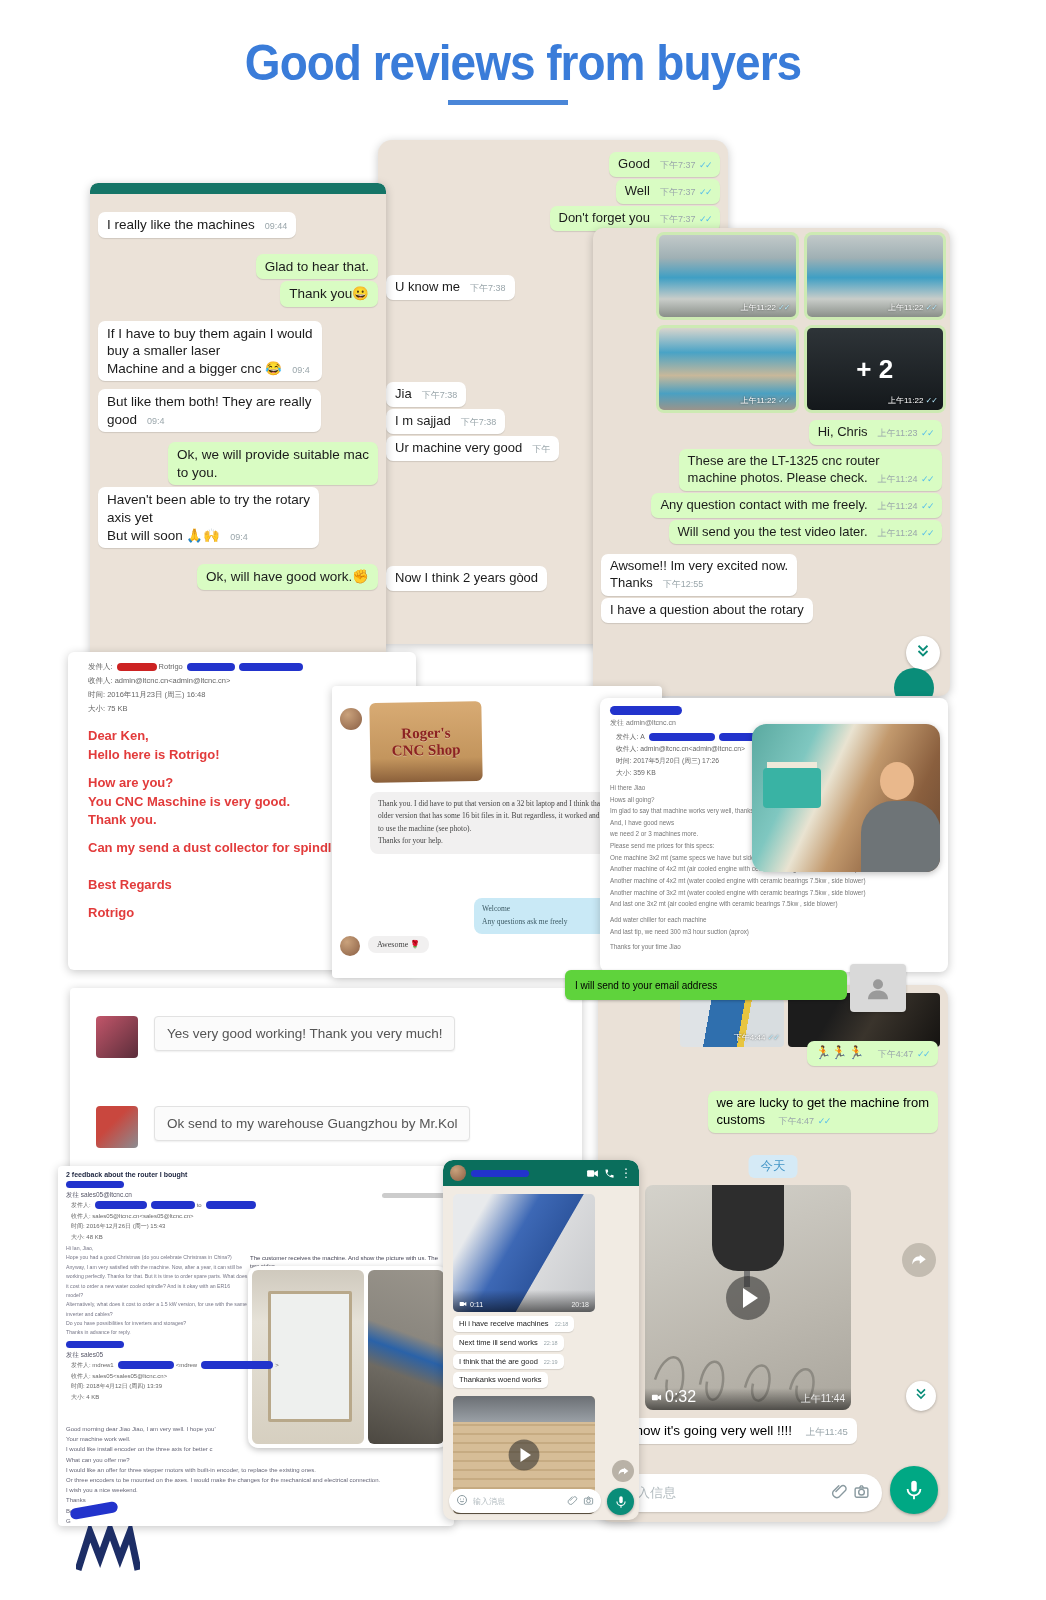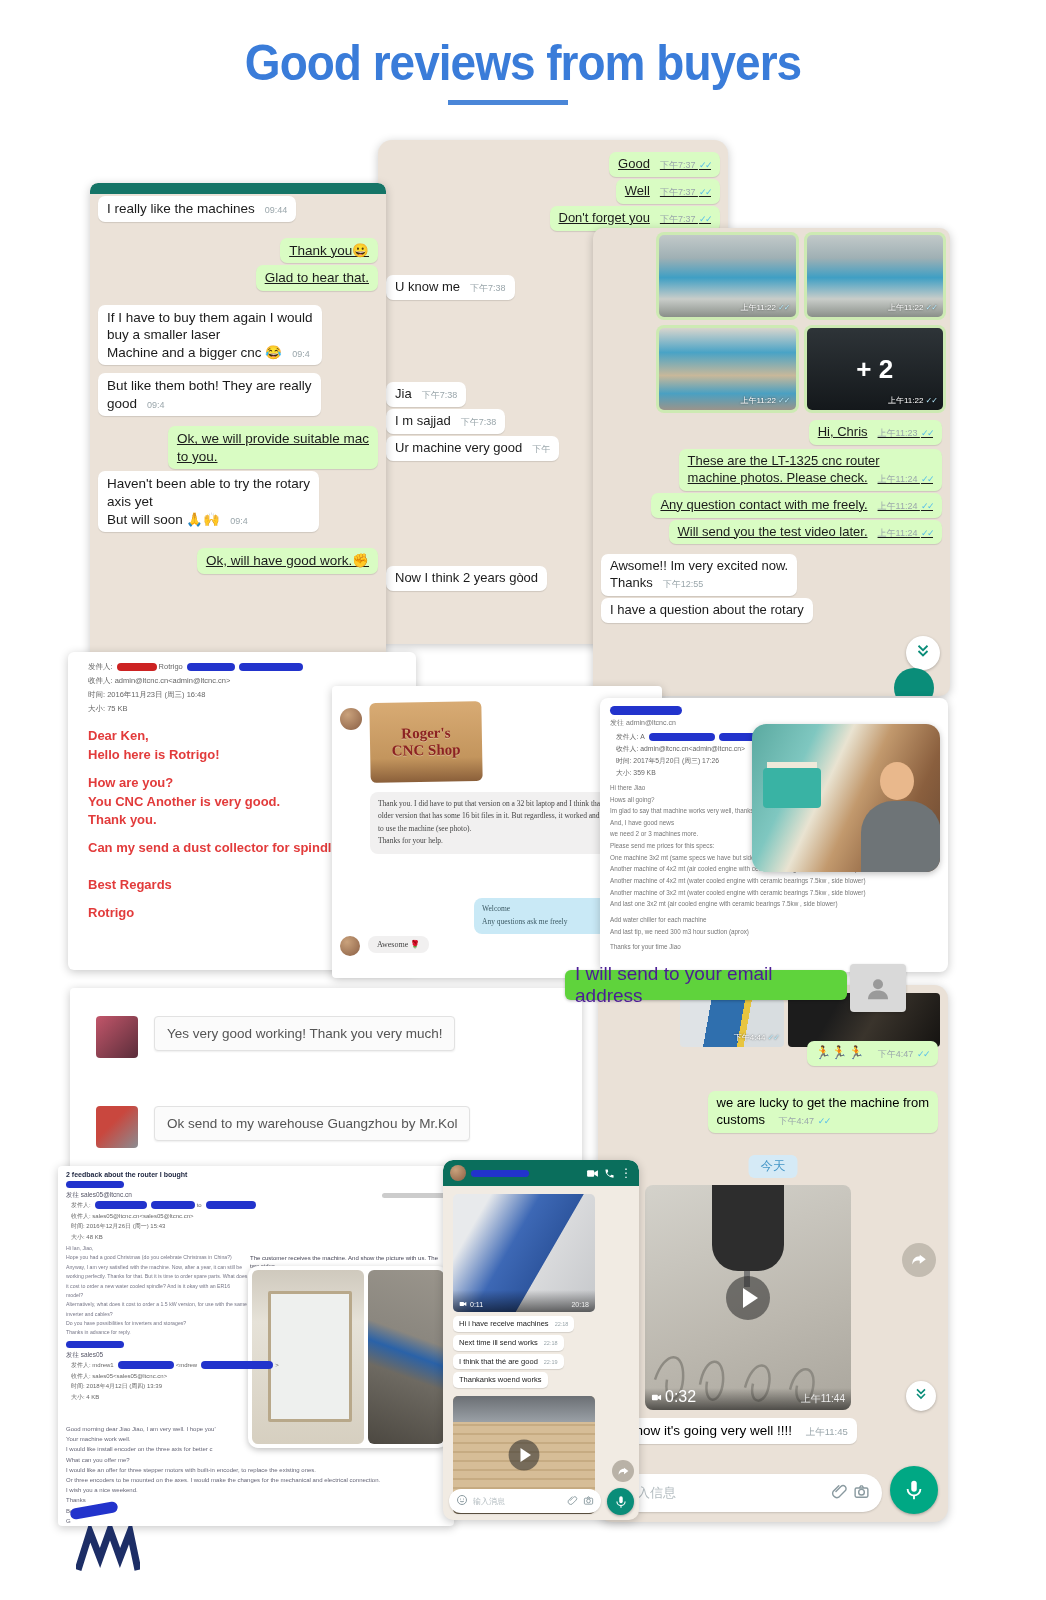--- a/index.html
+++ b/index.html
@@ -11,29 +11,29 @@
   .title-underline{position:absolute;top:100px;left:448px;width:120px;height:5px;background:#4a86d8;}
   
   .card{position:absolute;overflow:hidden;box-shadow:0 2px 10px rgba(0,0,0,.22);}
   .beige{background:#ebe2d8;}
   .white{background:#fff;}
   .msg{display:flex;margin:2px 8px;}
   .msg.right{justify-content:flex-end;}
   .msg.left{justify-content:flex-start;}
   .bubble{max-width:86%;background:#fff;border-radius:7px;padding:4px 9px;font-size:13px;
           color:#1b1b1b;box-shadow:0 1px 1px rgba(0,0,0,.12);line-height:1.3;position:relative;}
-  .msg.right .bubble{background:#d9fcc3;text-decoration:underline;}
+  .msg.right .bubble{background:#d9fcc3;}
   .btext{white-space:pre-line;}
   .meta{font-size:9px;color:#9aa6ab;margin-left:10px;white-space:nowrap;}
   .ticks{color:#53bdeb;font-size:9px;letter-spacing:-1.5px;margin-left:1px;}
   
   #card-a{left:90px;top:183px;width:296px;height:476px;border-radius:8px 8px 0 0;padding-top:13px;}
   #card-a::before{content:"";position:absolute;top:0;left:0;right:0;height:11px;background:#157567;border-radius:8px 8px 0 0;}
   #card-a .bubble{font-size:13.5px;}
-  #card-a .msg:nth-child(1){margin-top:0}
+  #card-a .msg:nth-child(1){margin-top:16px}
   #card-a .msg:nth-child(2){margin-top:16px}
   #card-a .msg:nth-child(4){margin-top:14px}
   #card-a .msg:nth-child(5){margin-top:8px}
   #card-a .msg:nth-child(6){margin-top:10px}
   #card-a .msg:nth-child(7){}
   #card-a .msg:nth-child(8){margin-top:16px}
   
   #card-b{left:378px;top:140px;width:350px;height:500px;border-radius:14px 14px 0 0;padding-top:4px;}
   #card-b .msg:nth-child(1){margin-top:8px}
   #card-b .msg:nth-child(4){margin-top:44px}
@@ -95,21 +95,21 @@
   .f-body div:nth-child(-n+6){max-width:148px;}
   .f-body .spacer{height:4px;}
   #f-photo{position:absolute;right:8px;top:26px;width:188px;height:148px;border-radius:14px;overflow:hidden;
            background:linear-gradient(115deg,#5aa9a0 0%,#7fc7c0 26%,#e9e3d1 40%,#c2996d 55%,#8a5f3e 78%,#6b4a33 100%);
            box-shadow:0 2px 6px rgba(0,0,0,.25);}
   .f-face{position:absolute;left:68%;top:26%;width:34px;height:38px;border-radius:50%;background:#e9b88c;}
   .f-shirt{position:absolute;left:58%;top:52%;width:80px;height:80px;border-radius:40% 40% 0 0;background:#6e7477;}
   .f-machine{position:absolute;left:6%;top:30%;width:58px;height:40px;background:#39b3a4;border-radius:4px;box-shadow:0 -10px 0 -4px #efe9da;}
   
   #g-bubble{position:absolute;left:565px;top:970px;width:282px;height:30px;background:#5fd33c;border-radius:6px;
-            display:flex;align-items:center;padding:0 10px;font-size:19px;color:#4c1d95;box-sizing:border-box;
+            display:flex;align-items:center;padding:0 10px;font-size:10px;color:#000000;box-sizing:border-box;
             box-shadow:0 1px 3px rgba(0,0,0,.25);}
   #g-avatar{position:absolute;left:850px;top:964px;width:56px;height:48px;background:#d9d9d9;border-radius:4px;
             display:flex;align-items:center;justify-content:center;box-shadow:0 1px 3px rgba(0,0,0,.2);}
   
   #card-h{left:70px;top:988px;width:512px;height:186px;border-radius:4px;}
   .h-row{position:absolute;left:26px;display:flex;align-items:flex-start;}
   .h-av{width:42px;height:42px;border-radius:4px;margin-right:16px;flex:0 0 auto;}
   #h-av1{background:linear-gradient(135deg,#c2566a,#5a2d3a);}
   #h-av2{background:linear-gradient(135deg,#c9473e 40%,#8a8d92);}
   .h-bubble{background:#fbfbfb;border:1px solid #e2e2e2;border-radius:4px;padding:9px 12px;
@@ -282,24 +282,24 @@
       </span>
     </div>
     <div id="c-fab"></div>
   </div>
 
   <div class="card beige" id="card-a">
       <div class="msg left">
         <div class="bubble"><span class="btext">I really like the machines</span><span class="meta">09:44 </span></div>
       </div>
       <div class="msg right">
+        <div class="bubble"><span class="btext">Glad to hear that.</span></div>
+      </div>
+      <div class="msg right">
         <div class="bubble"><span class="btext">Thank you😀</span></div>
-      </div>
-      <div class="msg right">
-        <div class="bubble"><span class="btext">Glad to hear that.</span></div>
       </div>
       <div class="msg left">
         <div class="bubble"><span class="btext">If I have to buy them again I would
 buy a smaller laser
 Machine and a bigger cnc 😂</span><span class="meta">09:4 </span></div>
       </div>
       <div class="msg left">
         <div class="bubble"><span class="btext">But like them both! They are really
 good</span><span class="meta">09:4 </span></div>
       </div>
@@ -322,21 +322,21 @@
         <div class="hline"><span>发件人:</span><span class="bar red" style="width: 40px;"></span><span>Rotrigo</span><span class="bar blue" style="width: 48px;"></span><span class="bar blue" style="width: 64px;"></span></div>
         <div class="hline"><span>收件人: admin@ltcnc.cn&lt;admin@ltcnc.cn&gt;</span></div>
         <div class="hline"><span>时间: 2016年11月23日 (周三) 16:48</span></div>
         <div class="hline"><span>大小: 75 KB</span></div>
       </div>
     <div class="red-body">
         <div>Dear Ken,</div>
         <div>Hello here is Rotrigo!</div>
         <div class="spacer"></div>
         <div>How are you?</div>
-        <div>You CNC Another is very good.</div>
+        <div>You CNC Maschine is very good.</div>
         <div>Thank you.</div>
         <div class="spacer"></div>
         <div>Can my send a dust collector for spindle.</div>
         <div class="spacer"></div>
         <div class="spacer"></div>
         <div>Best Regards</div>
         <div class="spacer"></div>
         <div>Rotrigo</div>
       </div>
   </div>

